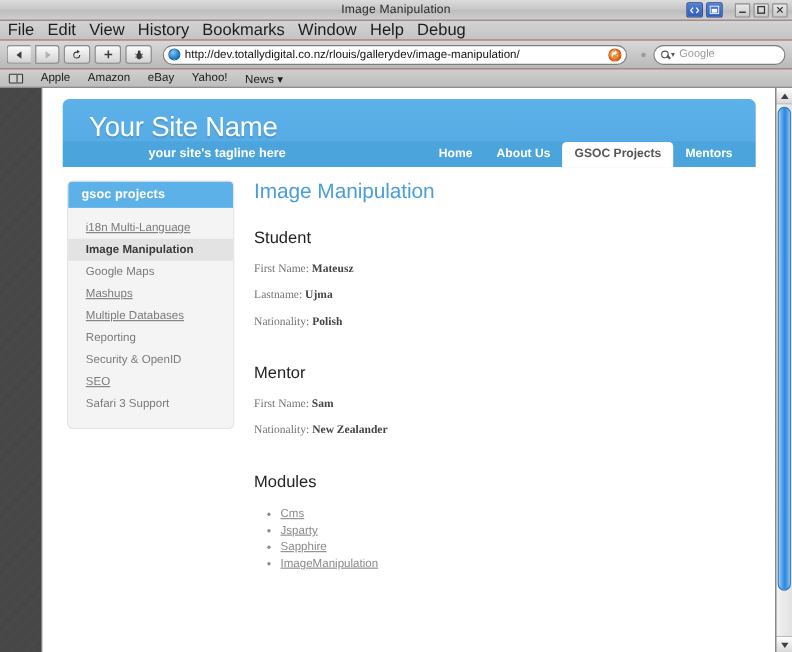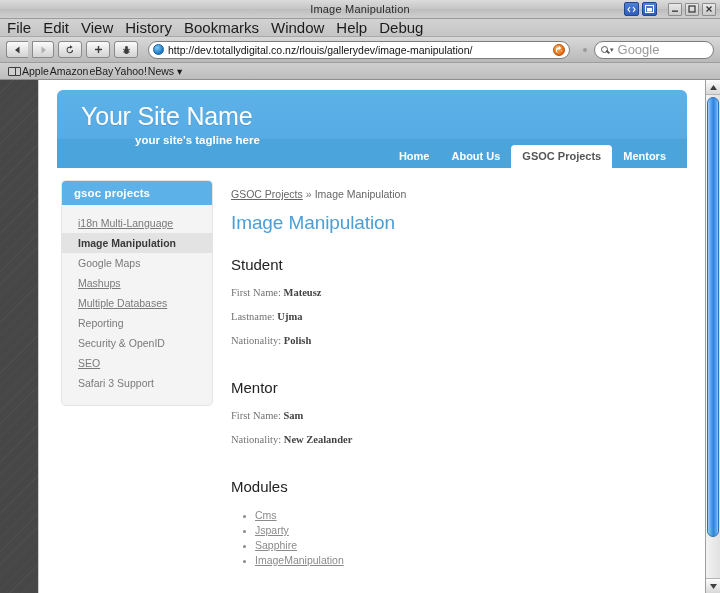--- a/index.html
+++ b/index.html
@@ -122,28 +122,28 @@
   }
   .mag {
     width: 7px; height: 7px; border: 1.5px solid #555; border-radius: 50%;
     position: relative; flex: 0 0 auto; margin-right: 1px;
   }
   .mag::after {
     content:""; position:absolute; width:4px; height:1.5px; background:#555;
     transform: rotate(45deg); right:-3px; bottom:0px;
   }
   .caret-sm { font-size: 7px; color:#555; margin: 0 4px 0 1px; }
-  #search-text { font-size: 13px; color: #9a9a9a; }
+  #search-text { font-size: 10px; color: #9a9a9a; }
 
   
   #bookmarkbar {
     height: 17px; flex: 0 0 17px;
     background: linear-gradient(to bottom,#cfcfcf,#bdbdbd);
     border-bottom: 1px solid #8e8e8e;
-    display: flex; align-items: center; padding-left: 8px; gap: 1px;
+    display: flex; align-items: center; padding-left: 8px; gap: 16px;
   }
   .bm-item { font-size: 10.5px; color: #1c1c1c; white-space: nowrap; }
   .book-icon {
     width: 13px; height: 9px;
     border: 1px solid #3b3b3b; border-radius: 1px;
     position: relative; background:#cfcfcf;
   }
   .book-icon::after {
     content:""; position:absolute; left:50%; top:0; bottom:0; width:1px; background:#3b3b3b;
   }
@@ -173,21 +173,21 @@
   }
   #page-inner {
     position: absolute;
     left: 0; top: 0; right: 0;
     padding: 10px 18px 0 18px;
   }
 
   
   #site-header {
     position: relative;
-    height: 78px;
+    height: 62px;
     border-radius: 6px 6px 0 0;
     background: linear-gradient(to bottom, #5cb1e8 0%, #57ace6 62%, #4ca4dd 62.5%, #4ca4dd 100%);
     overflow: hidden;
   }
   #site-title {
     position: absolute; left: 24px; top: 12px;
     font-size: 25px; color: #ffffff; font-weight: normal;
     letter-spacing: -.2px;
     text-shadow: 0 1px 1px rgba(0,0,0,.12);
   }
@@ -467,23 +467,20 @@
                 <div class="side-item link">Multiple Databases</div>
                 <div class="side-item">Reporting</div>
                 <div class="side-item">Security &amp; OpenID</div>
                 <div class="side-item link">SEO</div>
                 <div class="side-item">Safari 3 Support</div>
               </div>
             </div>
 
             <div id="content">
 
-              <div id="breadcrumb">
-                <a href="#">GSOC Projects</a><span class="bc-sep">»</span><span>Image Manipulation</span>
-              </div>
 
               <h1>Image Manipulation</h1>
 
               <h2>Student</h2>
               <div class="field-row">
                 <span>First Name:</span>
                 <b>Mateusz</b>
               </div>
               <div class="field-row">
                 <span>Lastname:</span>

